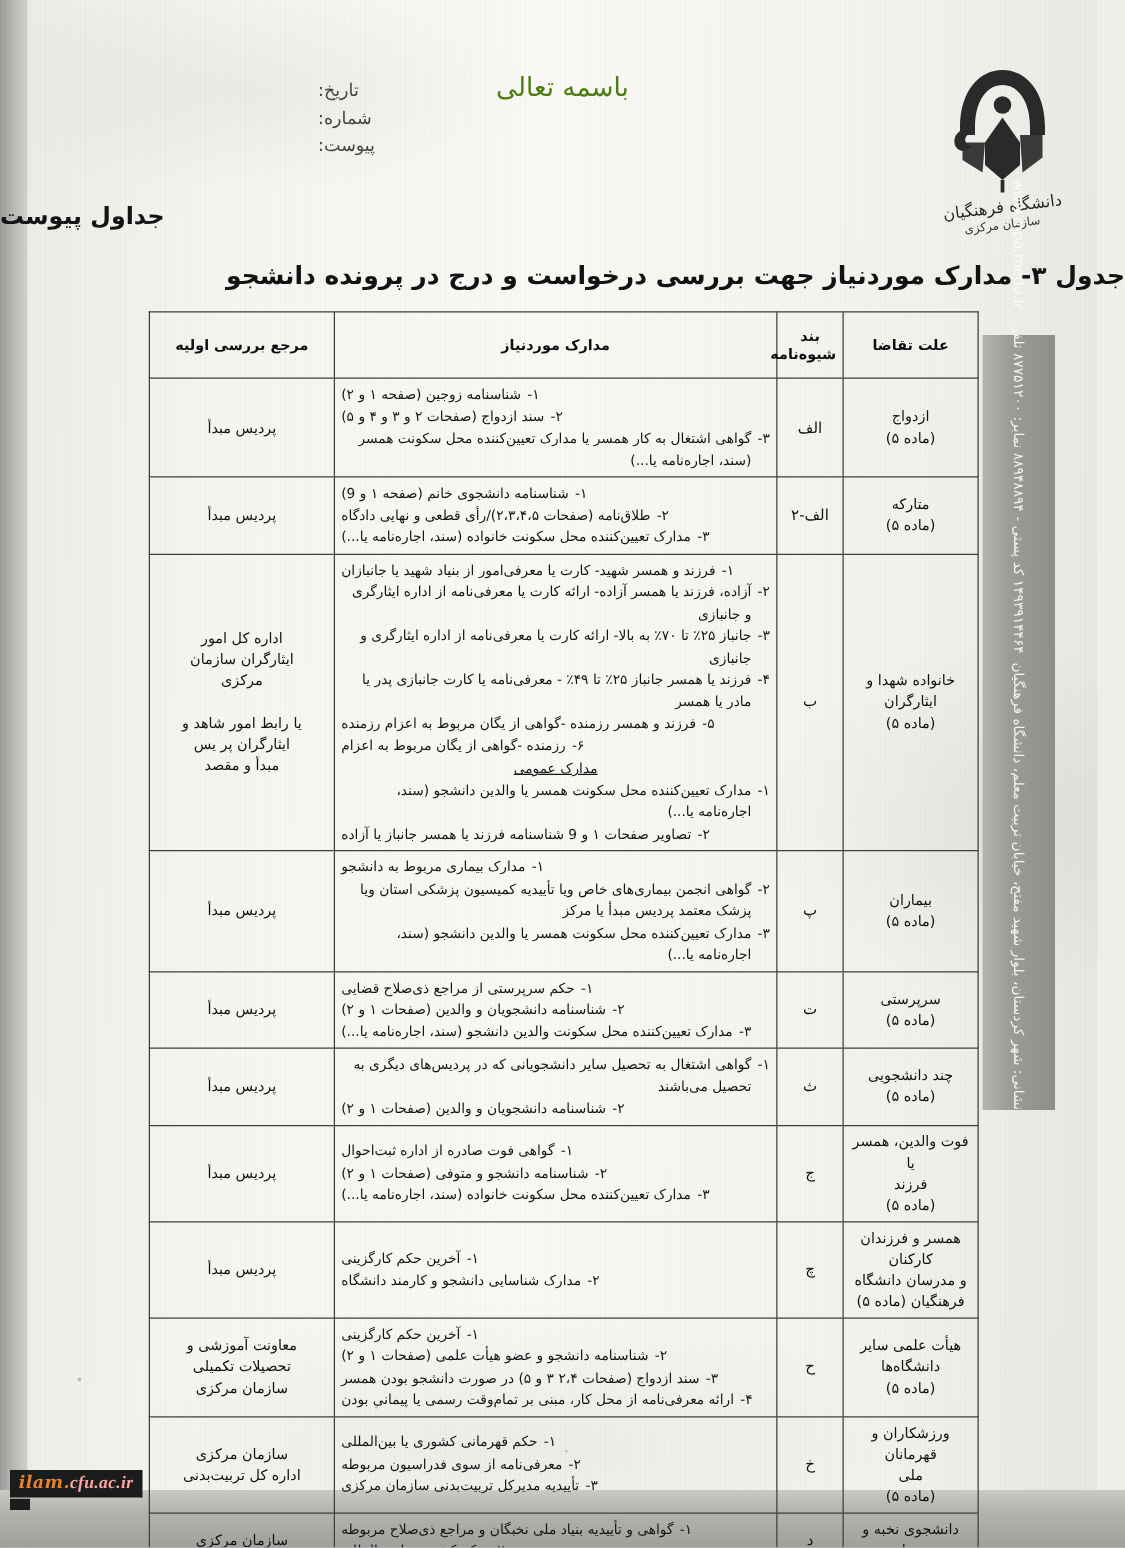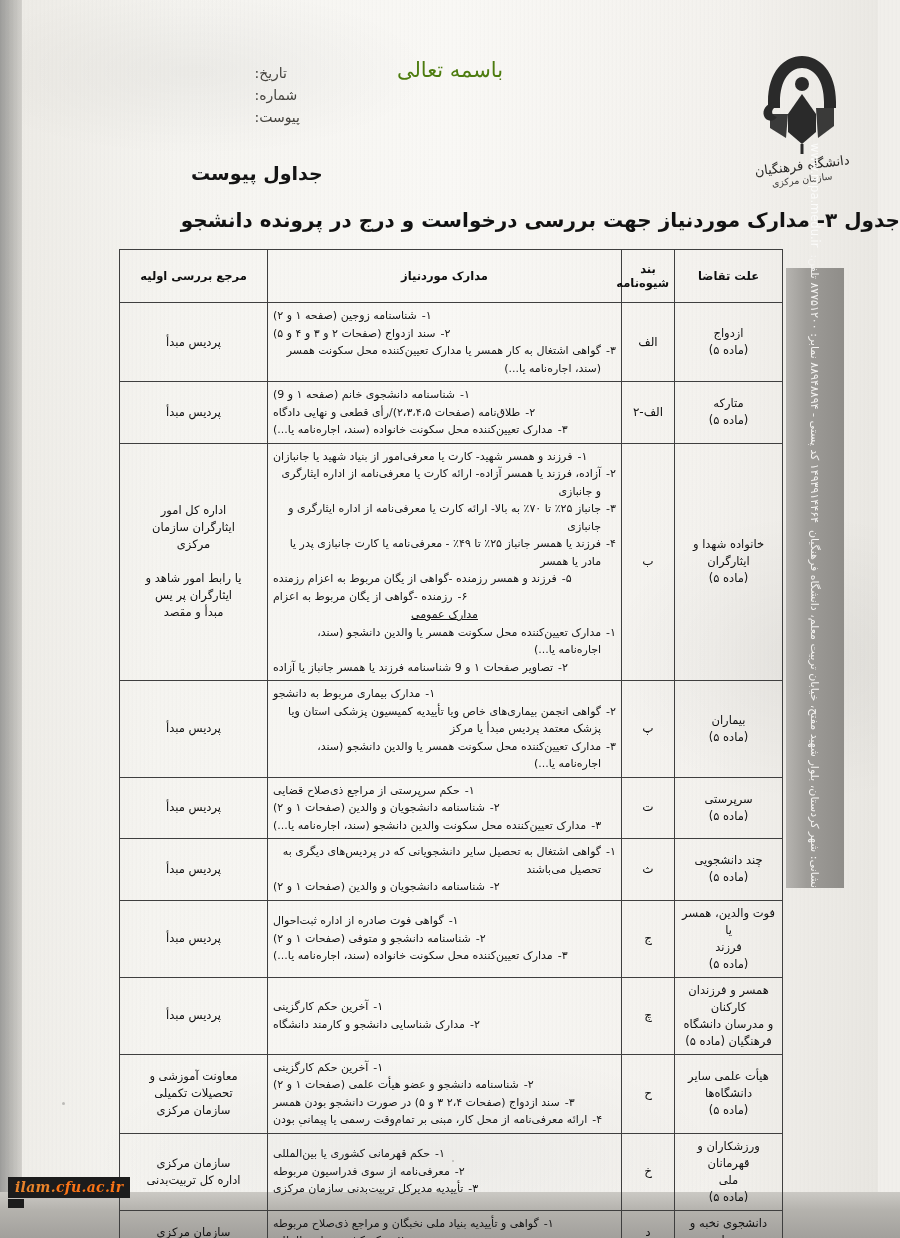--- a/index.html
+++ b/index.html
@@ -81,27 +81,25 @@
     font-size: 9.5px;
     color: #3a3836;
     transform: rotate(-7deg);
     margin-top: 1px;
   }
 
   
   .doc-title {
     position: absolute;
     top: 162px; right: 0; left: 0;
-    padding-left: 170px;
     text-align: left;
     font-size: 19px;
     font-weight: bold;
     color: #141414;
     direction: rtl;
-    margin-left: 21px;
   }
   .table-title {
     position: absolute;
     top: 208px; right: 0; left: 0;
     text-align: right;
     font-size: 20px;
     font-weight: bold;
     color: #121212;
     direction: rtl;
   }
@@ -199,21 +197,21 @@
     background: #1c1c1c;
     padding: 2px 7px 3px 7px;
     font-family: "DejaVu Serif", "Liberation Serif", serif;
     font-style: italic;
     font-weight: bold;
     font-size: 14px;
     letter-spacing: 0.3px;
     direction: ltr;
   }
   .wm-a { color: #e8832a; }
-  .wm-b { color: #f97316; }
+  .wm-b { color: #fca5a5; font-family: Liberation Serif, serif; }
   .wm-sub {
     position: absolute;
     left: 8px; bottom: 30px;
     background: #1c1c1c;
     color: #7d6a4f;
     font-size: 6px;
     padding: 1px 7px;
     direction: ltr;
     letter-spacing: 0.2px;
   }

